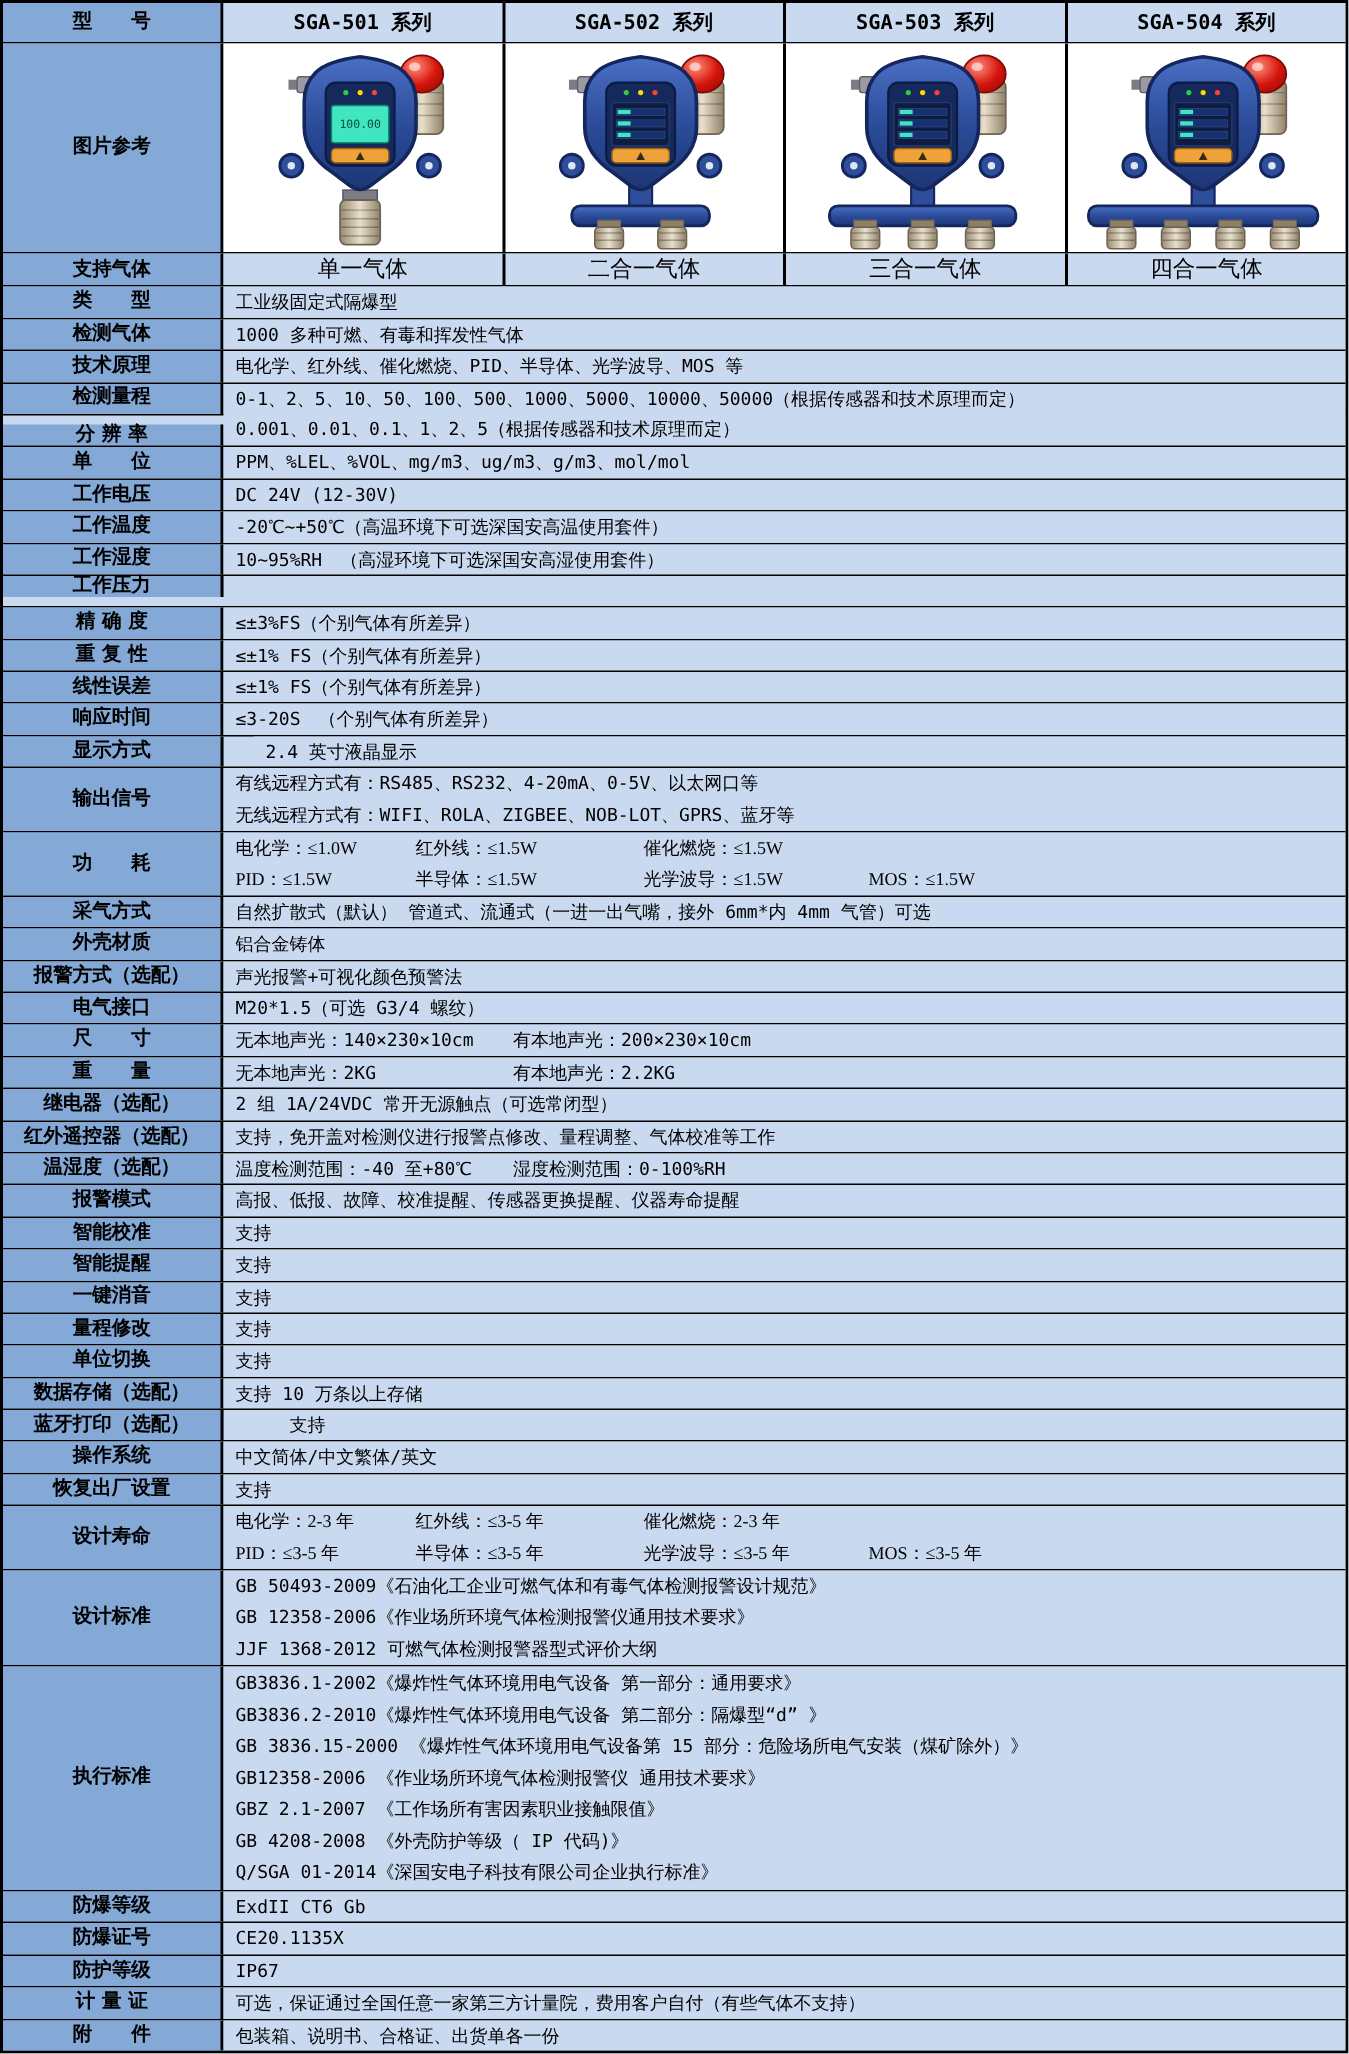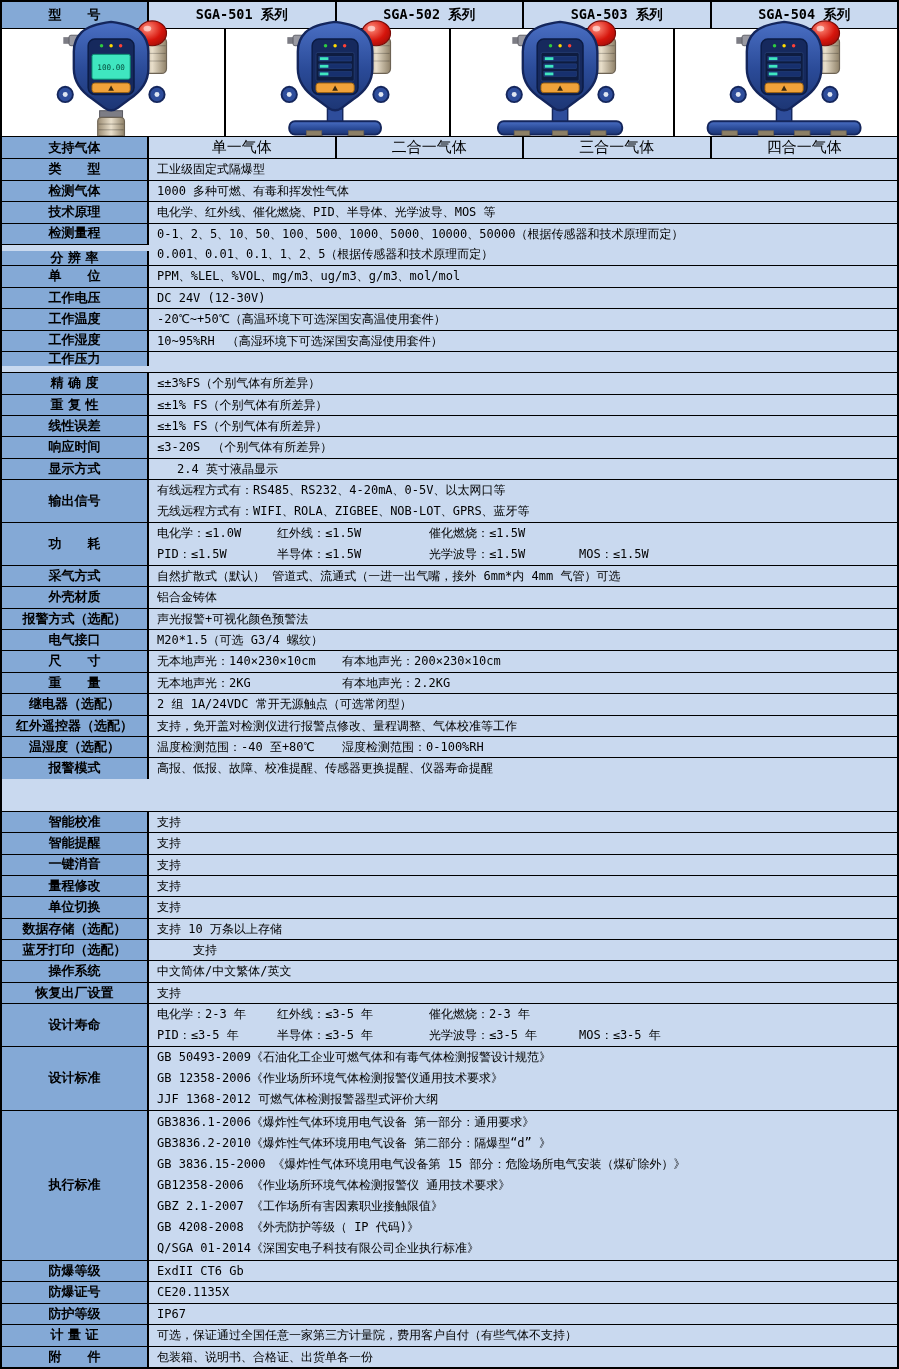--- a/index.html
+++ b/index.html
@@ -20,41 +20,42 @@
   .cell + .cell{ border-left:2px solid var(--border,#000); }
   .model-cell{ font-weight:bold; font-size:13.5px;
     font-family:"DejaVu Sans Mono","Liberation Mono",monospace; background:var(--value-bg,#c9d9ef); }
   .dev-cell{ background:var(--image-bg,#fff); }
   .gas-cell{ font-size:15px; background:var(--value-bg,#c9d9ef); }
   .val{ flex:1; min-width:0; background:var(--value-bg,#c9d9ef);
     display:flex; flex-direction:column; justify-content:center;
     padding:0 8px; font-size:12px; line-height:21px;
     font-family:"DejaVu Sans Mono","Liberation Mono",monospace; color:#000; }
   .val .line, .val .vtext{ white-space:nowrap; overflow:hidden; }
-  .tabline{ display:grid; grid-template-columns:120px 152px 150px auto; white-space:nowrap; overflow:hidden; }
+  .tabline{ display:grid; grid-template-columns:120px 152px 150px auto; white-space:nowrap; overflow:hidden;font-family:Liberation Serif, serif; }
   .twocol{ display:flex; white-space:nowrap; overflow:hidden; }
   .twocol .seg:first-child{ width:185px; flex:none; }
   svg{ display:block; }
 </style>
 </head>
 <body>
 
 <div class="sheet">
 
   <div class="row header-row">
     <div class="lbl">型　　号</div>
     <div class="cells">
       <div class="cell model-cell">SGA-501 系列</div>
       <div class="cell model-cell">SGA-502 系列</div>
       <div class="cell model-cell">SGA-503 系列</div>
       <div class="cell model-cell">SGA-504 系列</div>
     </div>
   </div>
 
   <div class="row image-row">
+    <div class="lbl">图片参考</div>
     <div class="cells">
         <div class="cell dev-cell">
           <svg viewBox="0 0 180 144" width="172" height="138">
             <defs>
               <linearGradient id="g0m" x1="0" y1="0" x2="1" y2="0">
                 <stop offset="0" stop-color="#9a8b72"></stop>
                 <stop offset="0.5" stop-color="#e9dfcb"></stop>
                 <stop offset="1" stop-color="#8f8168"></stop>
               </linearGradient>
               <linearGradient id="g0b" x1="0" y1="0" x2="0" y2="1">
@@ -459,21 +460,21 @@
           <div class="twocol">
             <span class="seg">温度检测范围：-40 至+80℃</span>
             <span class="seg">湿度检测范围：0-100%RH</span>
           </div>
         </div>
       </div><div class="row spec" style="height: 21.4px;">
         <div class="lbl">报警模式</div>
         <div class="val">
           <span class="vtext">高报、低报、故障、校准提醒、传感器更换提醒、仪器寿命提醒</span>
         </div>
-      </div><div class="row spec" style="height: 21.4px; margin-top: 32px;">
+      </div><div class="row spec" style="height: 21.4px;">
         <div class="lbl">智能校准</div>
         <div class="val">
           <span class="vtext">支持</span>
         </div>
       </div><div class="row spec" style="height: 21.4px;">
         <div class="lbl">智能提醒</div>
         <div class="val">
           <span class="vtext">支持</span>
         </div>
       </div><div class="row spec" style="height: 21.4px;">
@@ -530,21 +531,21 @@
       </div><div class="row spec" style="height: 64.2px;">
         <div class="lbl">设计标准</div>
         <div class="val">
           <div class="line">GB 50493-2009《石油化工企业可燃气体和有毒气体检测报警设计规范》</div>
           <div class="line">GB 12358-2006《作业场所环境气体检测报警仪通用技术要求》</div>
           <div class="line">JJF 1368-2012 可燃气体检测报警器型式评价大纲</div>
         </div>
       </div><div class="row spec" style="height: 149.8px;">
         <div class="lbl">执行标准</div>
         <div class="val">
-          <div class="line">GB3836.1-2006《爆炸性气体环境用电气设备 第一部分：通用要求》</div>
+          <div class="line">GB3836.1-2002《爆炸性气体环境用电气设备 第一部分：通用要求》</div>
           <div class="line">GB3836.2-2010《爆炸性气体环境用电气设备 第二部分：隔爆型“d” 》</div>
           <div class="line">GB 3836.15-2000 《爆炸性气体环境用电气设备第 15 部分：危险场所电气安装（煤矿除外）》</div>
           <div class="line">GB12358-2006 《作业场所环境气体检测报警仪 通用技术要求》</div>
           <div class="line">GBZ 2.1-2007 《工作场所有害因素职业接触限值》</div>
           <div class="line">GB 4208-2008 《外壳防护等级（ IP 代码)》</div>
           <div class="line">Q/SGA 01-2014《深国安电子科技有限公司企业执行标准》</div>
         </div>
       </div><div class="row spec" style="height: 21.4px;">
         <div class="lbl">防爆等级</div>
         <div class="val">

